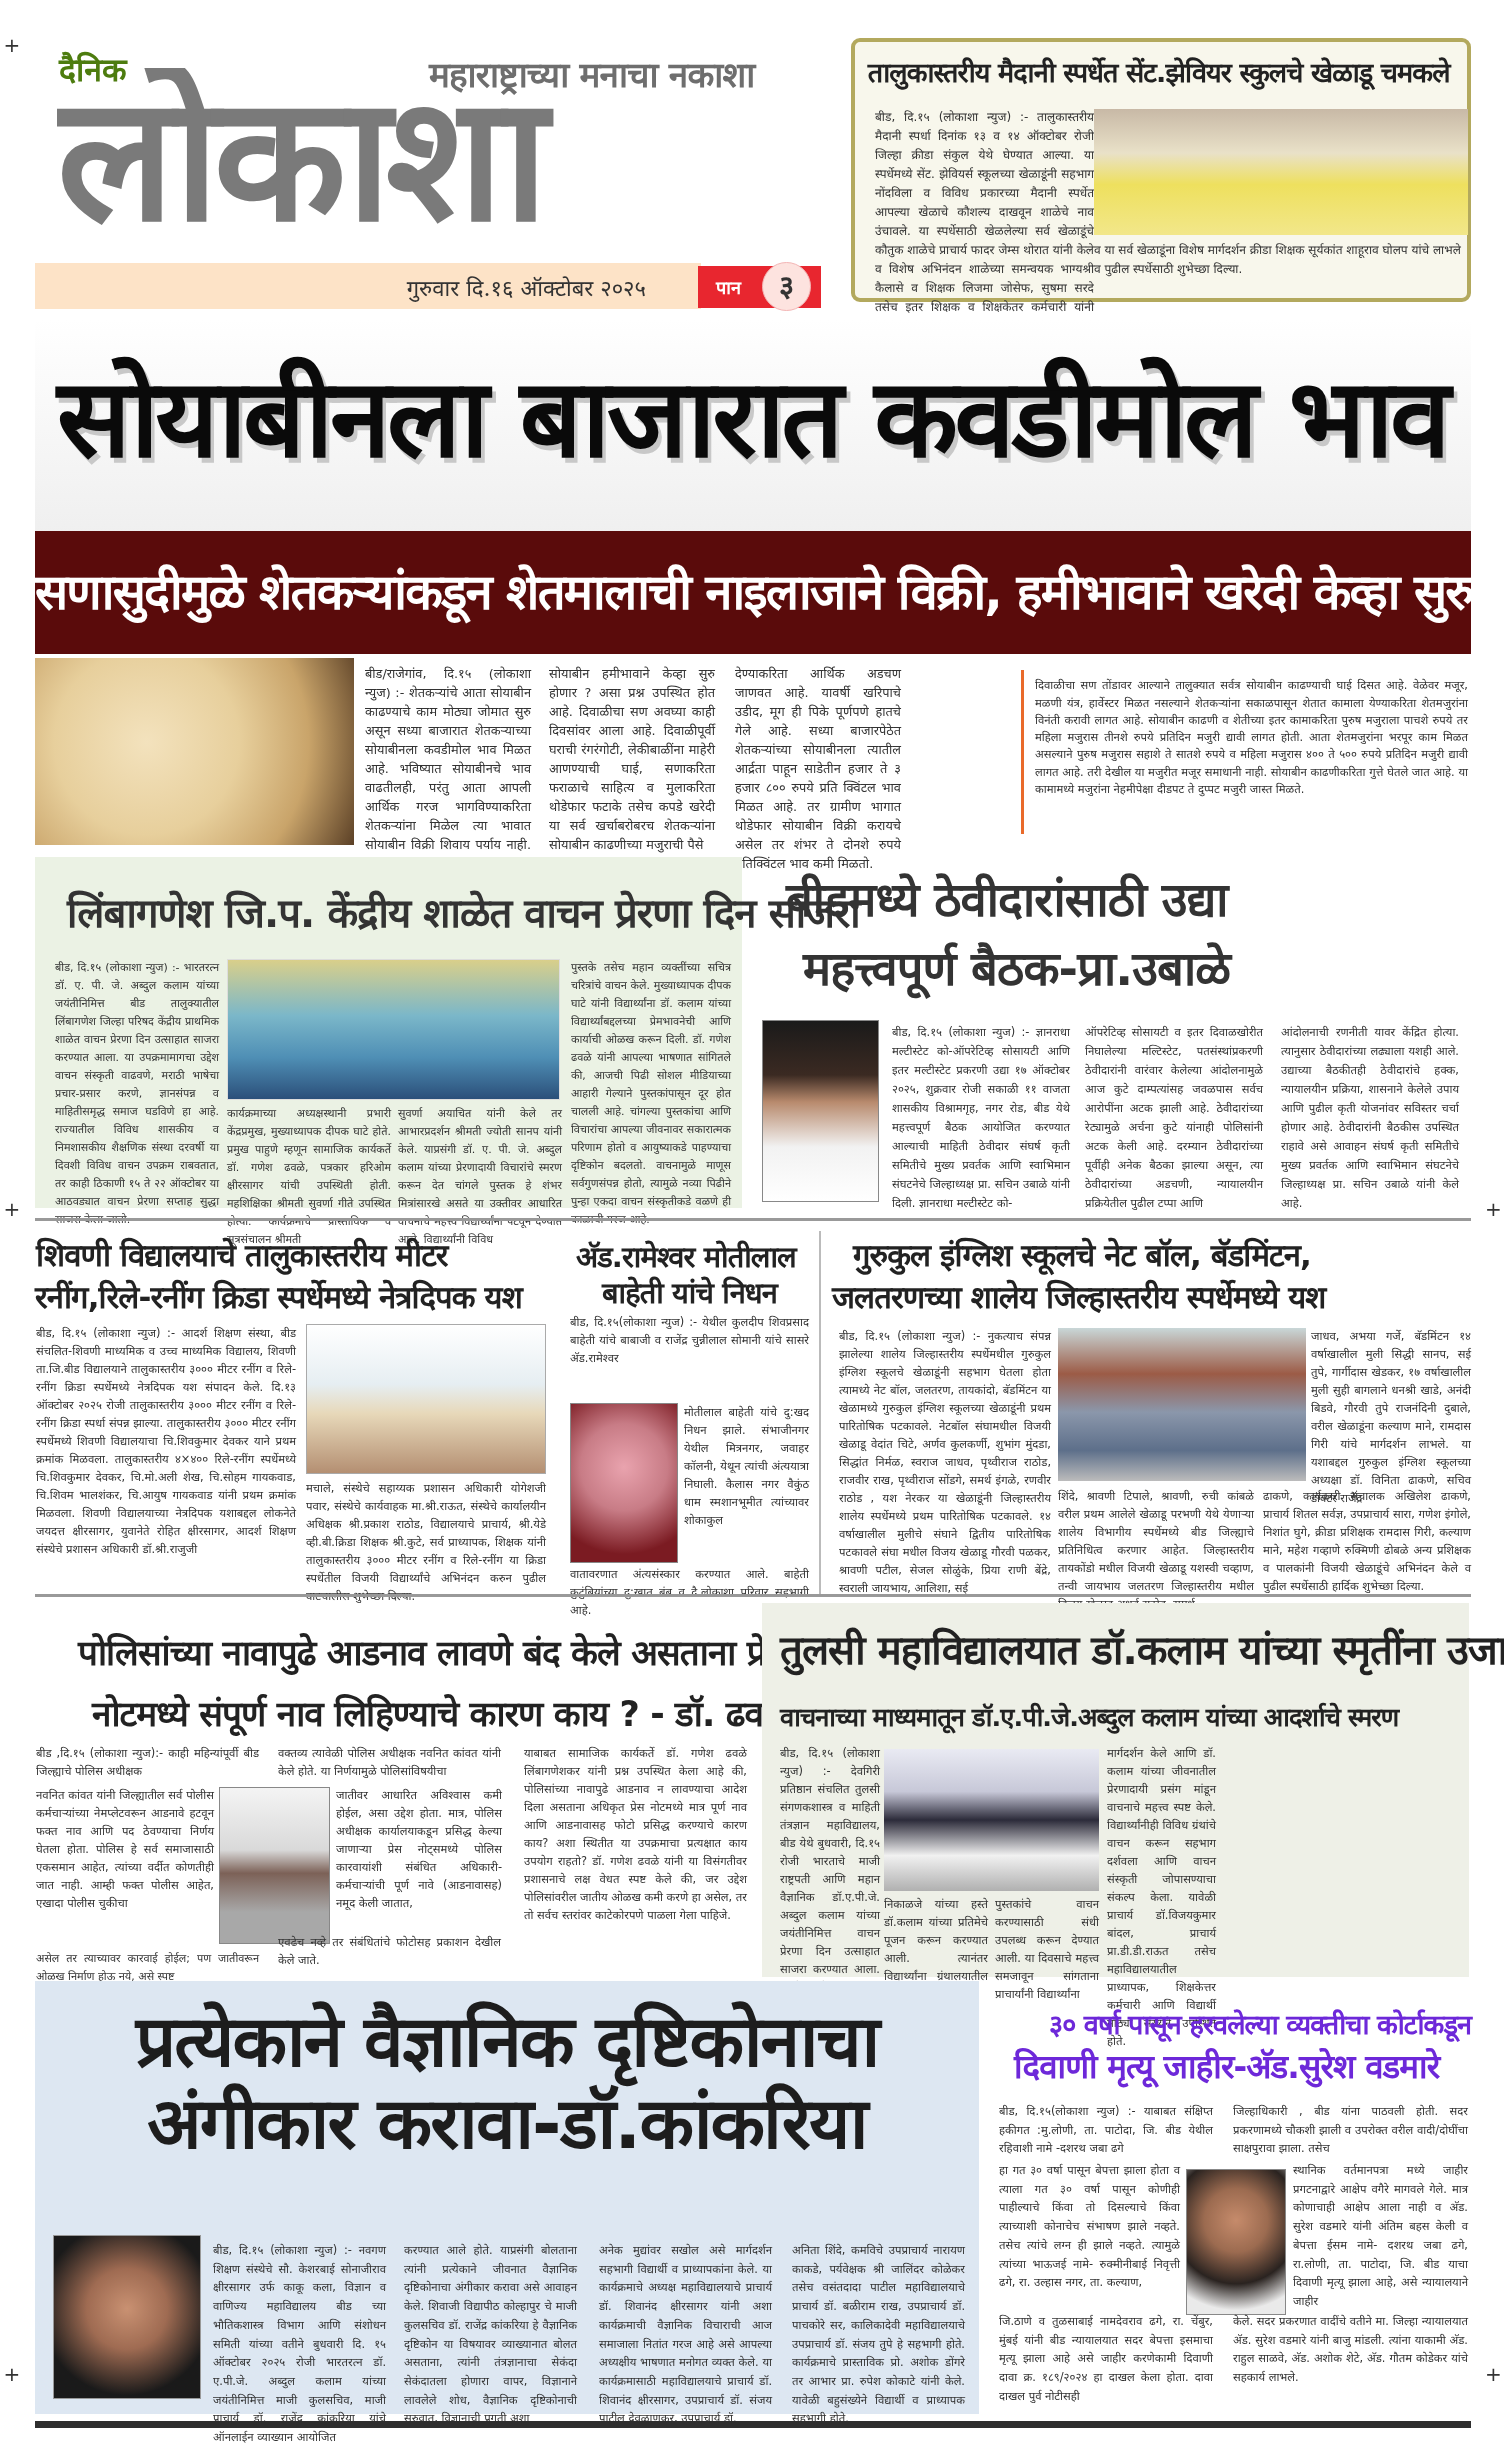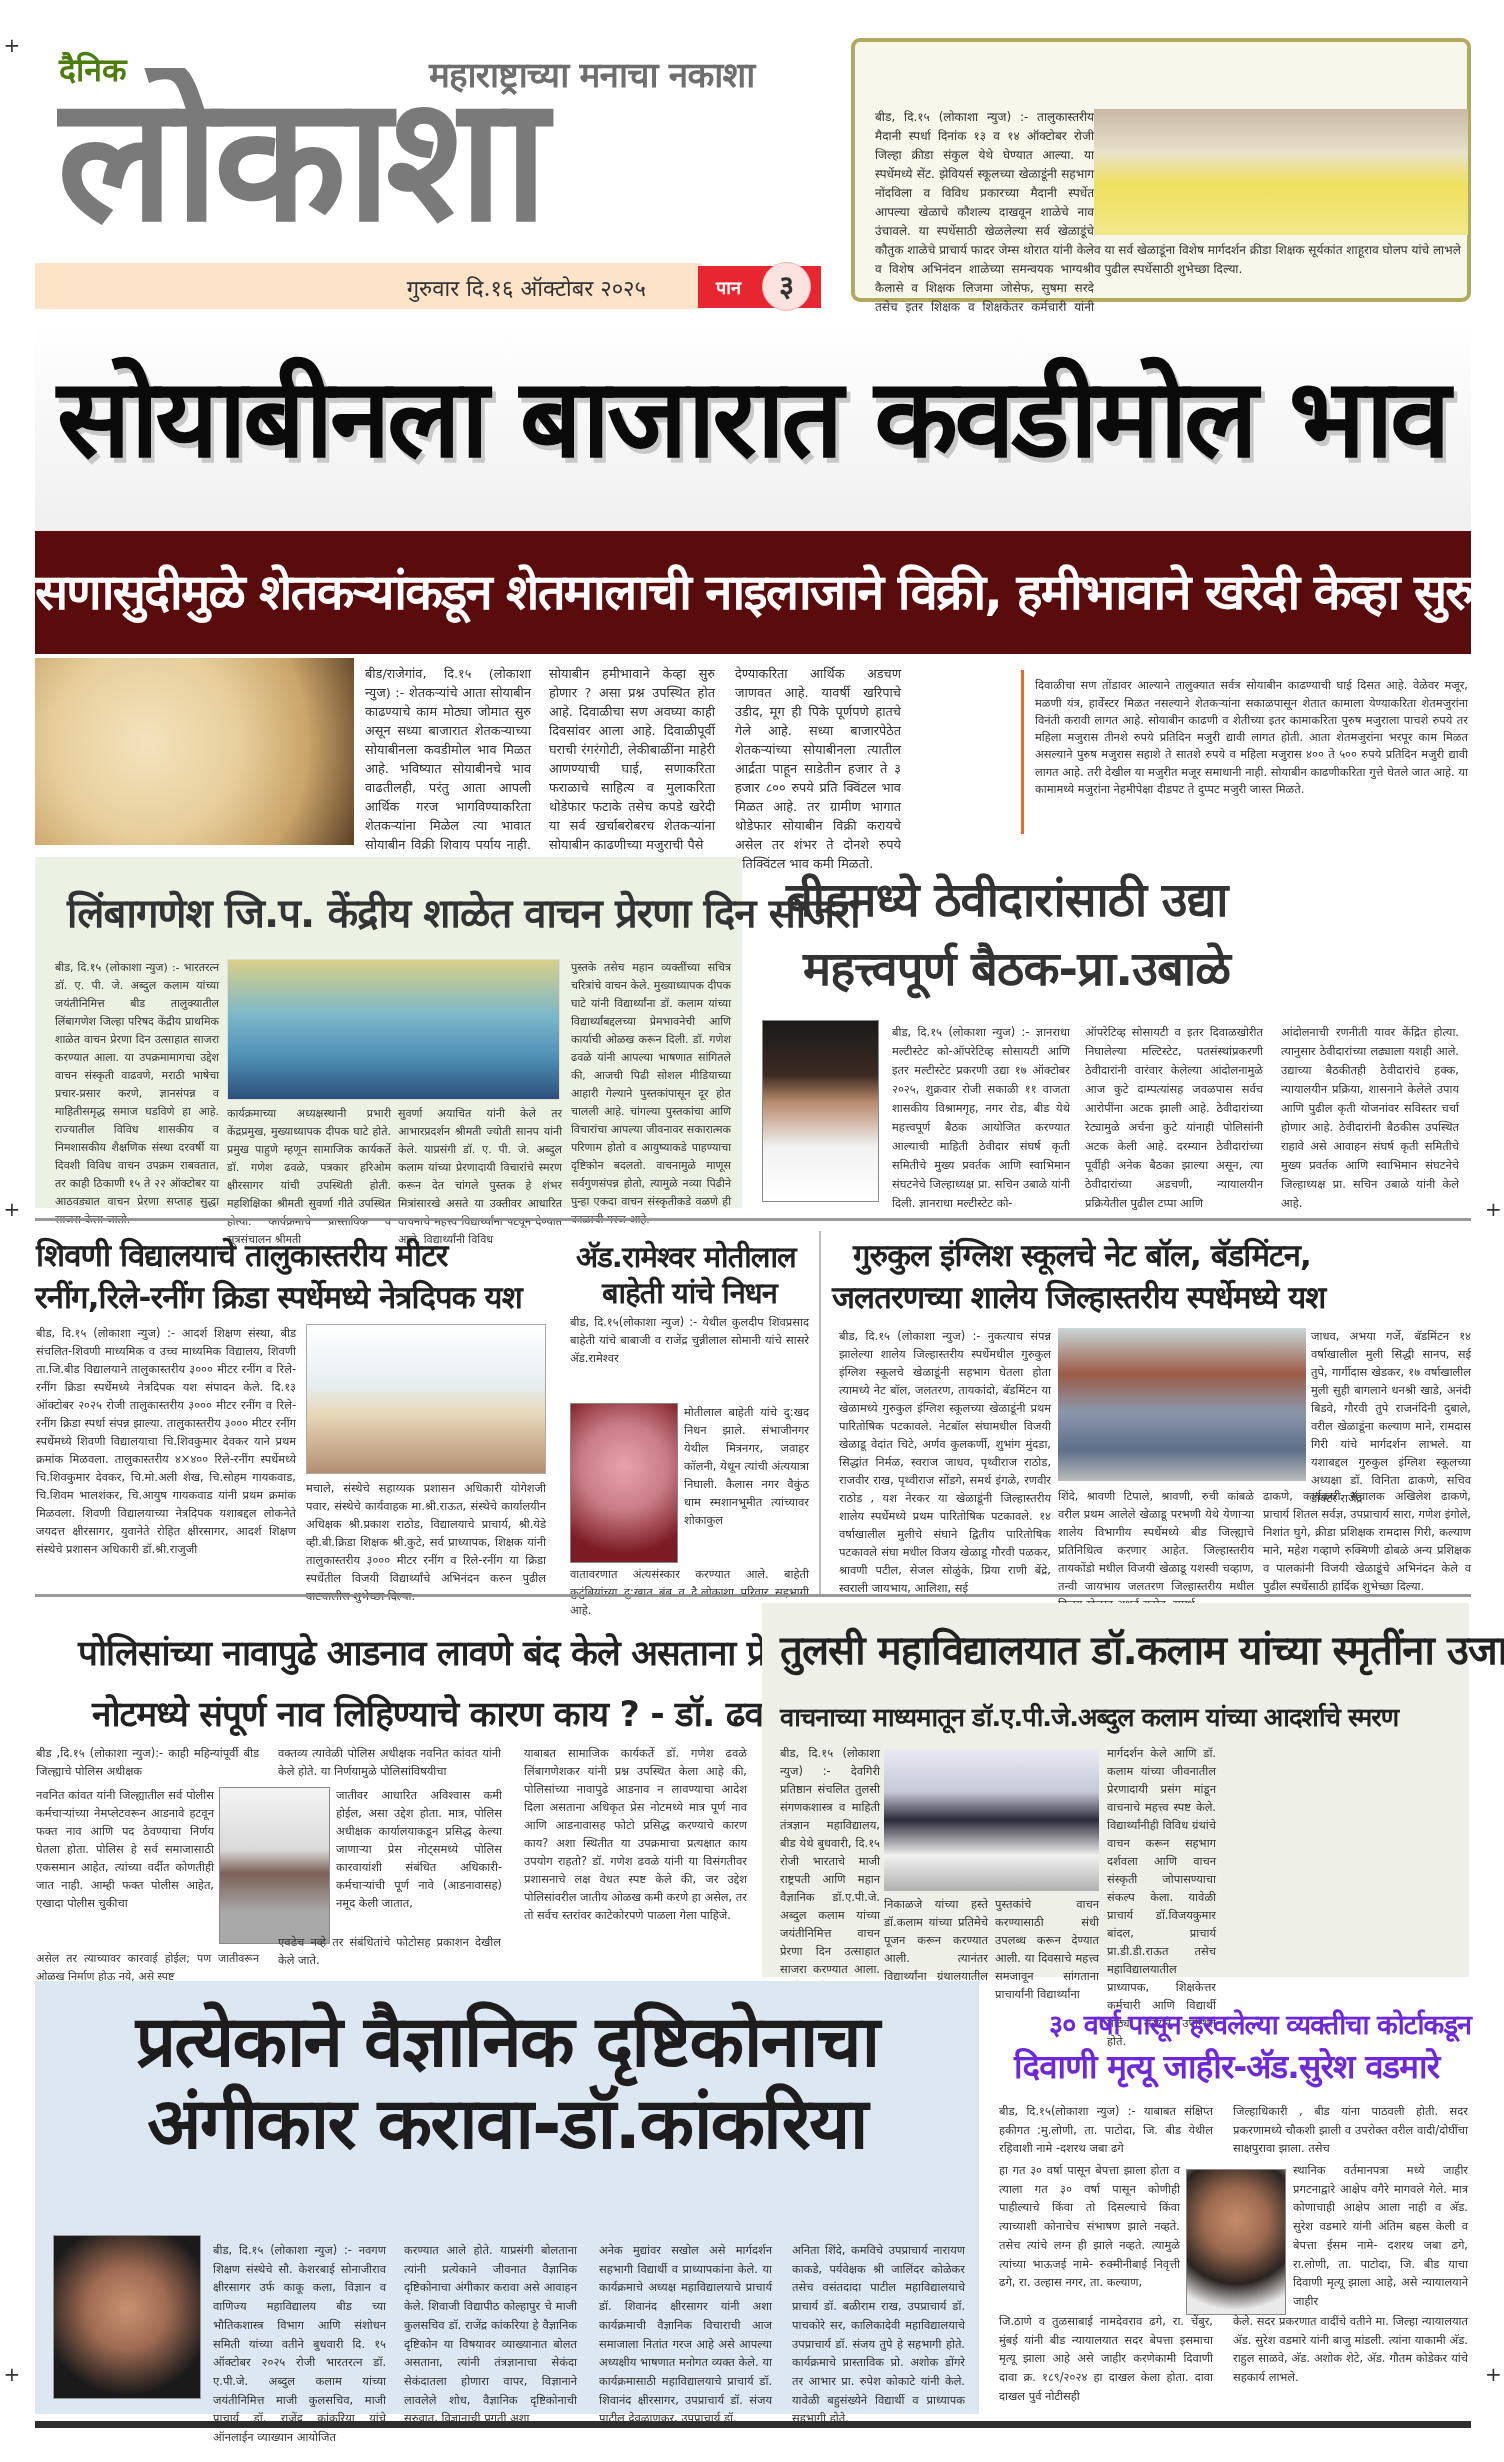--- a/index.html
+++ b/index.html
@@ -102,20 +102,21 @@
   <div class="abs datebar">
     <span>गुरुवार दि.१६ ऑक्टोबर २०२५</span>
   </div>
   <div class="abs pagebar">
     <span class="pan">पान</span>
     <span class="num">३</span>
   </div>
 </header>
 
 <article class="abs boxstory">
+  <h2>तालुकास्तरीय मैदानी स्पर्धेत सेंट.झेवियर स्कुलचे खेळाडू चमकले</h2>
   <div class="body">बीड, दि.१५ (लोकाशा न्युज) :- तालुकास्तरीय मैदानी स्पर्धा दिनांक १३ व १४ ऑक्टोबर रोजी जिल्हा क्रीडा संकुल येथे घेण्यात आल्या. या स्पर्धेमध्ये सेंट. झेवियर्स स्कूलच्या खेळाडूंनी सहभाग नोंदविला व विविध प्रकारच्या मैदानी स्पर्धेत आपल्या खेळाचे कौशल्य दाखवून शाळेचे नाव उंचावले. या स्पर्धेसाठी खेळलेल्या सर्व खेळाडूंचे कौतुक शाळेचे प्राचार्य फादर जेम्स थोरात यांनी केले व विशेष अभिनंदन शाळेच्या समन्वयक भाग्यश्री कैलासे व शिक्षक लिजमा जोसेफ, सुषमा सरदे तसेच इतर शिक्षक व शिक्षकेतर कर्मचारी यांनी विशेष अभिनंदन केले</div>
   <div class="photo"></div>
   <div class="caption">व या सर्व खेळाडूंना विशेष मार्गदर्शन क्रीडा शिक्षक सूर्यकांत शाहूराव घोलप यांचे लाभले व पुढील स्पर्धेसाठी शुभेच्छा दिल्या.</div>
 </article>
 
 <div class="abs lead-wrap"></div>
 <h1 class="abs lead">सोयाबीनला बाजारात कवडीमोल भाव</h1>
 <div class="abs subbar"></div>
 <h2 class="abs sub">सणासुदीमुळे शेतकऱ्यांकडून शेतमालाची नाइलाजाने विक्री, हमीभावाने खरेदी केव्हा सुरु होणार ?</h2>
 

